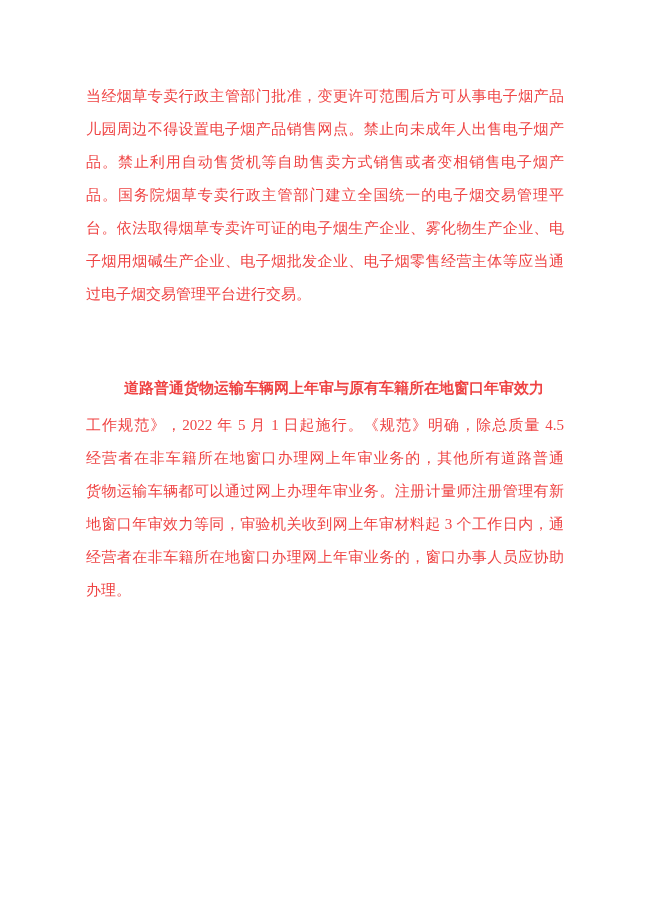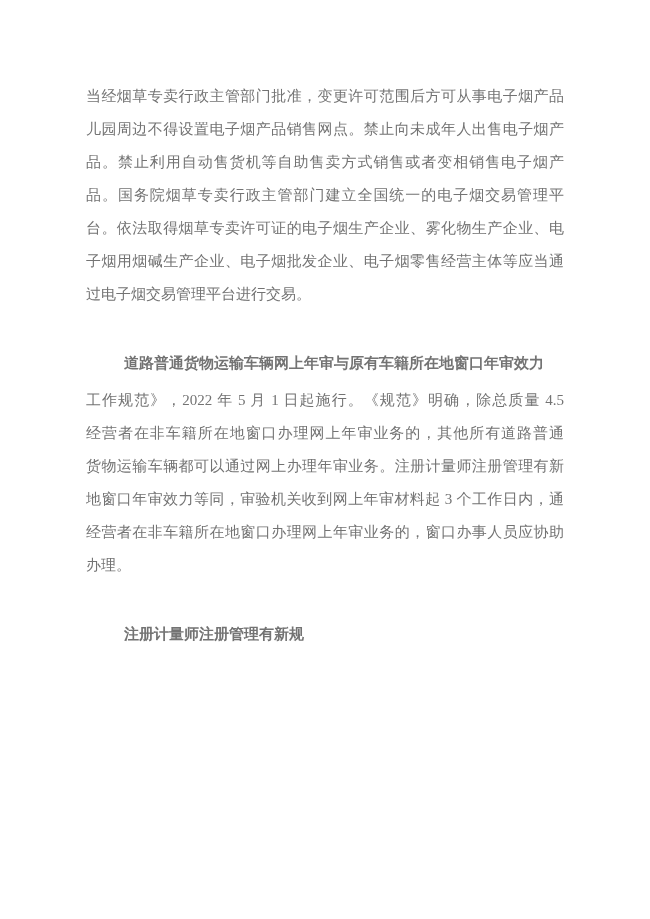--- a/index.html
+++ b/index.html
@@ -21,21 +21,21 @@
     left: 86px;
     top: 80px;
     width: 478px;
   }
   .block {
     font-size: 15px;
     font-weight: normal;
   }
   .block--heading {
     font-weight: bold;
-    margin-top: 36px;
+    margin-top: 61px;
   }
   .block--heading + .block--body {
     margin-top: 4px;
   }
   .line {
     height: 33px;
     line-height: 33px;
     overflow: hidden;
   }
   
@@ -44,21 +44,21 @@
     text-align-last: justify;
   }
   
   .line--indent {
     text-indent: 38px;
   }
 </style>
 </head>
 <body>
 
-<div class="page" style="background: rgb(255, 255, 255); color: #737373;">
+<div class="page" style="background: rgb(255, 255, 255); color: #ef4444;">
   <div class="text-column">
       <div class="block block--body">
         <div class="line line--fill">当经烟草专卖行政主管部门批准，变更许可范围后方可从事电子烟产品</div>
         <div class="line line--fill">儿园周边不得设置电子烟产品销售网点。禁止向未成年人出售电子烟产</div>
         <div class="line line--fill">品。禁止利用自动售货机等自助售卖方式销售或者变相销售电子烟产</div>
         <div class="line line--fill">品。国务院烟草专卖行政主管部门建立全国统一的电子烟交易管理平</div>
         <div class="line line--fill">台。依法取得烟草专卖许可证的电子烟生产企业、雾化物生产企业、电</div>
         <div class="line line--fill">子烟用烟碱生产企业、电子烟批发企业、电子烟零售经营主体等应当通</div>
         <div class="line">过电子烟交易管理平台进行交易。</div>
       </div>
@@ -66,17 +66,14 @@
         <div class="line line--indent">道路普通货物运输车辆网上年审与原有车籍所在地窗口年审效力</div>
       </div>
       <div class="block block--body">
         <div class="line line--fill">工作规范》，2022 年 5 月 1 日起施行。《规范》明确，除总质量 4.5</div>
         <div class="line line--fill">经营者在非车籍所在地窗口办理网上年审业务的，其他所有道路普通</div>
         <div class="line line--fill">货物运输车辆都可以通过网上办理年审业务。注册计量师注册管理有新规</div>
         <div class="line line--fill">地窗口年审效力等同，审验机关收到网上年审材料起 3 个工作日内，通</div>
         <div class="line line--fill">经营者在非车籍所在地窗口办理网上年审业务的，窗口办事人员应协助</div>
         <div class="line">办理。</div>
       </div>
-      <div class="block block--heading">
-        <div class="line line--indent">注册计量师注册管理有新规</div>
-      </div>
     </div>
 </div>
 
 </body></html>

